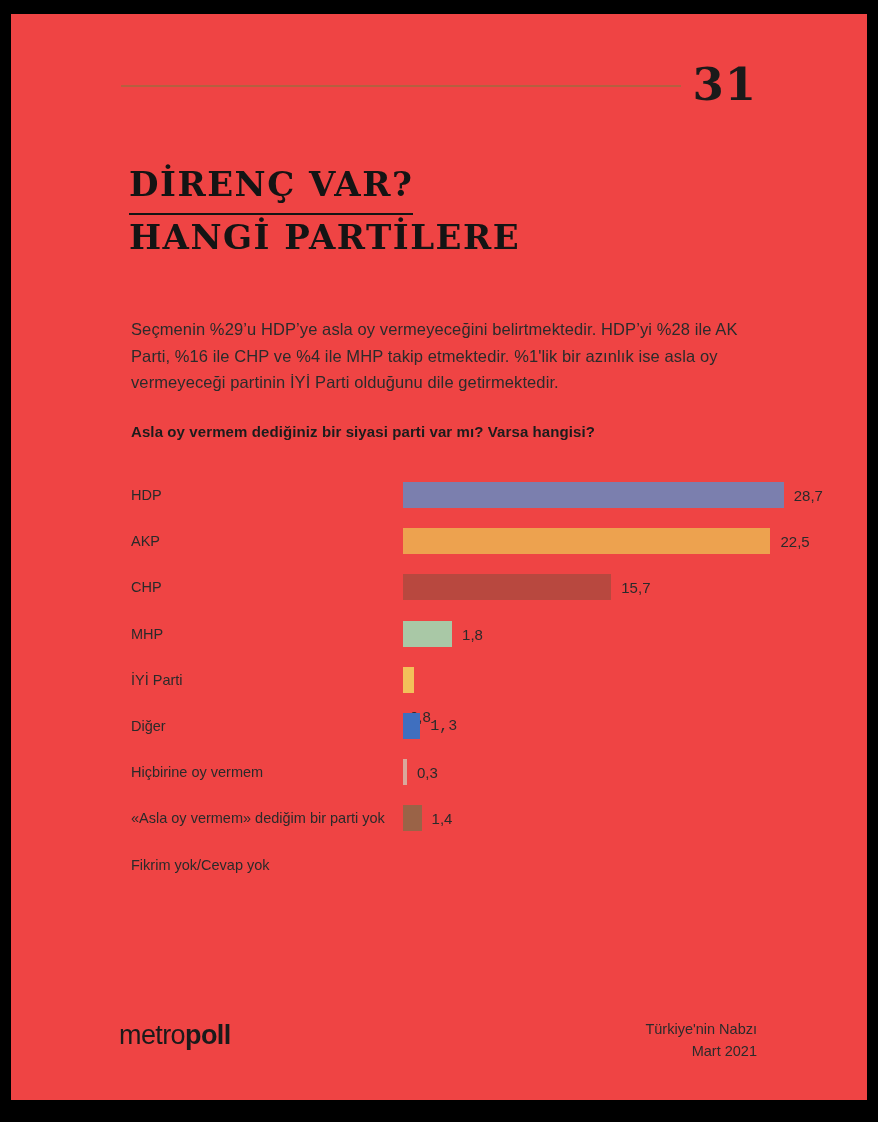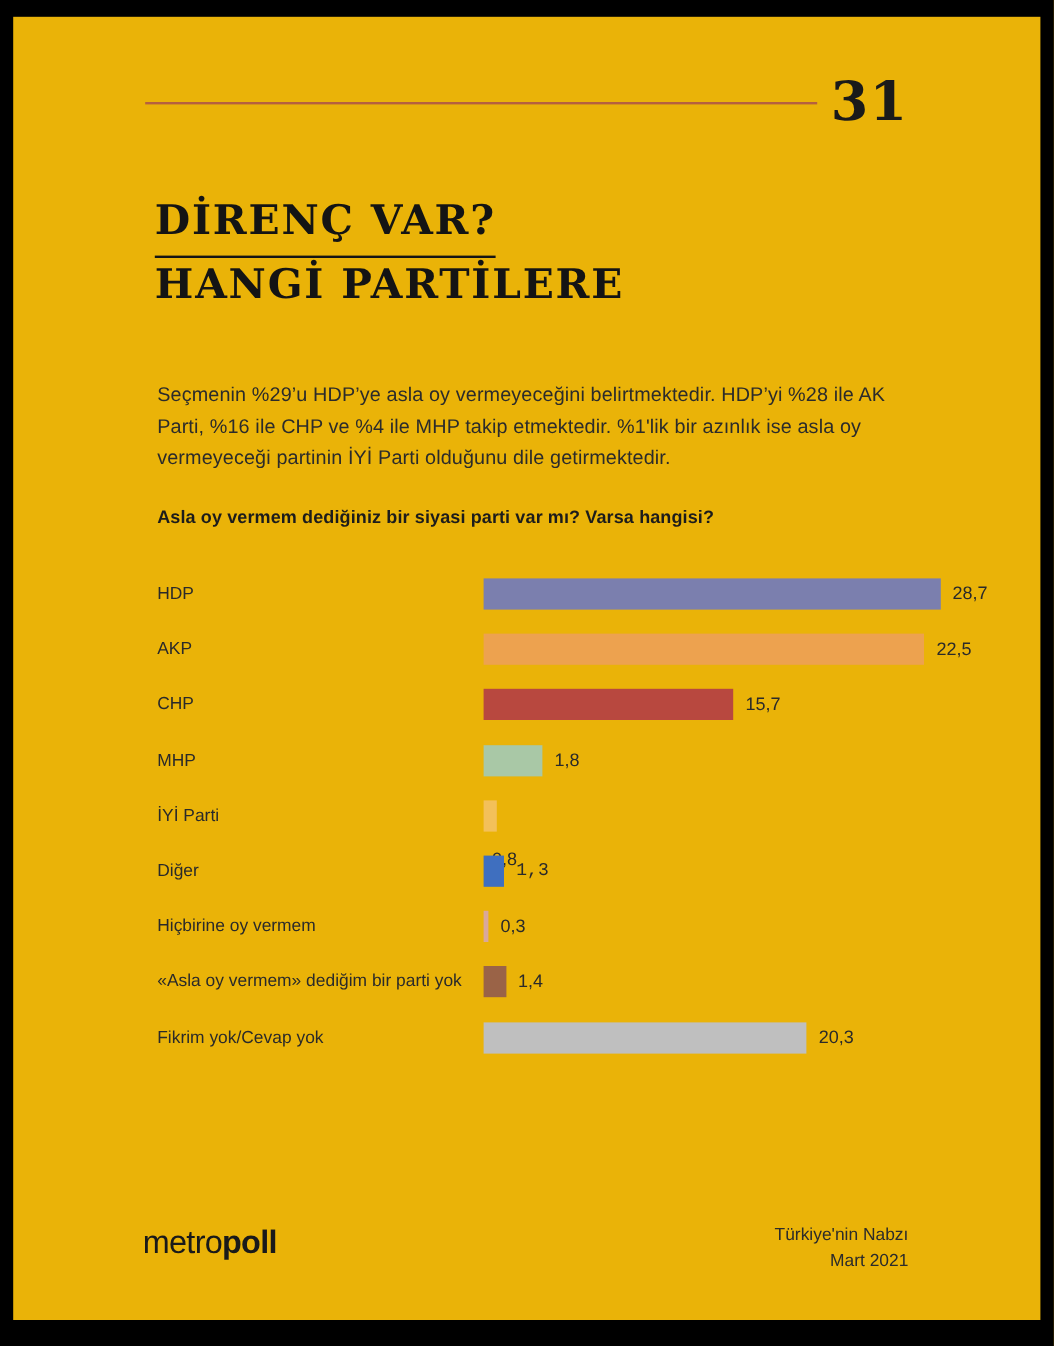--- a/index.html
+++ b/index.html
@@ -12,21 +12,21 @@
     height: 1122px;
     font-family: "Liberation Sans", sans-serif;
     overflow: hidden;
   }
   .page-frame {
     position: absolute;
     left: 11px;
     top: 14px;
     width: 856px;
     height: 1086px;
-    background: #eab308;
+    background: #ef4444;
     box-sizing: border-box;
   }
   
   .header {
     position: absolute;
     left: 0; right: 0; top: 0;
     height: 120px;
   }
   .header-rule {
     position: absolute;
@@ -230,24 +230,20 @@
       </div>
       <div class="bar-row">
         <div class="bar-label">«Asla oy vermem» dediğim bir parti yok</div>
         <div class="bar-track">
           <div class="bar-fill" style="width: 18.5733px; background: rgb(154, 99, 71);"></div>
           <div class="bar-value" style="left: 28.5733px;">1,4</div>
         </div>
       </div>
       <div class="bar-row">
         <div class="bar-label">Fikrim yok/Cevap yok</div>
-        <div class="bar-track">
-          <div class="bar-fill" style="width: 269.313px; background: rgb(191, 191, 191);"></div>
-          <div class="bar-value" style="left: 279.313px;">20,3</div>
-        </div>
       </div>
     </div>
 
   <div class="footer">
     <div class="logo"><span class="thin">metro</span><span class="bold">poll</span></div>
     <div class="footer-right">
       <div>Türkiye'nin Nabzı</div>
       <div>Mart 2021</div>
     </div>
   </div>

